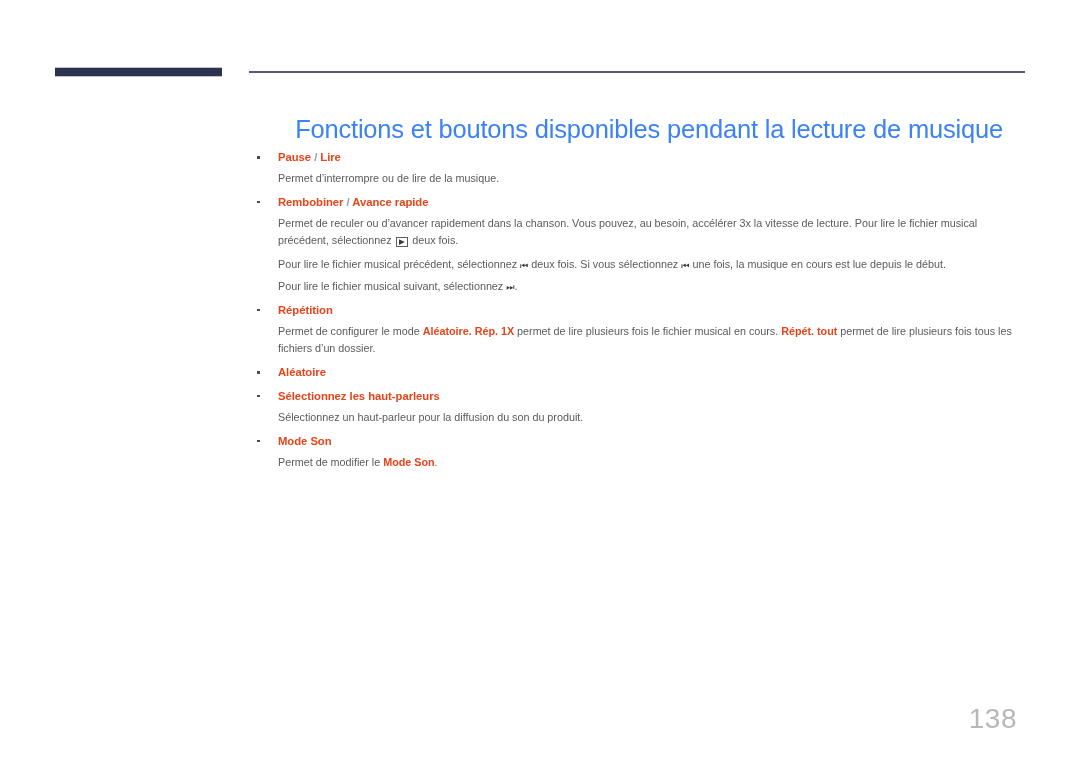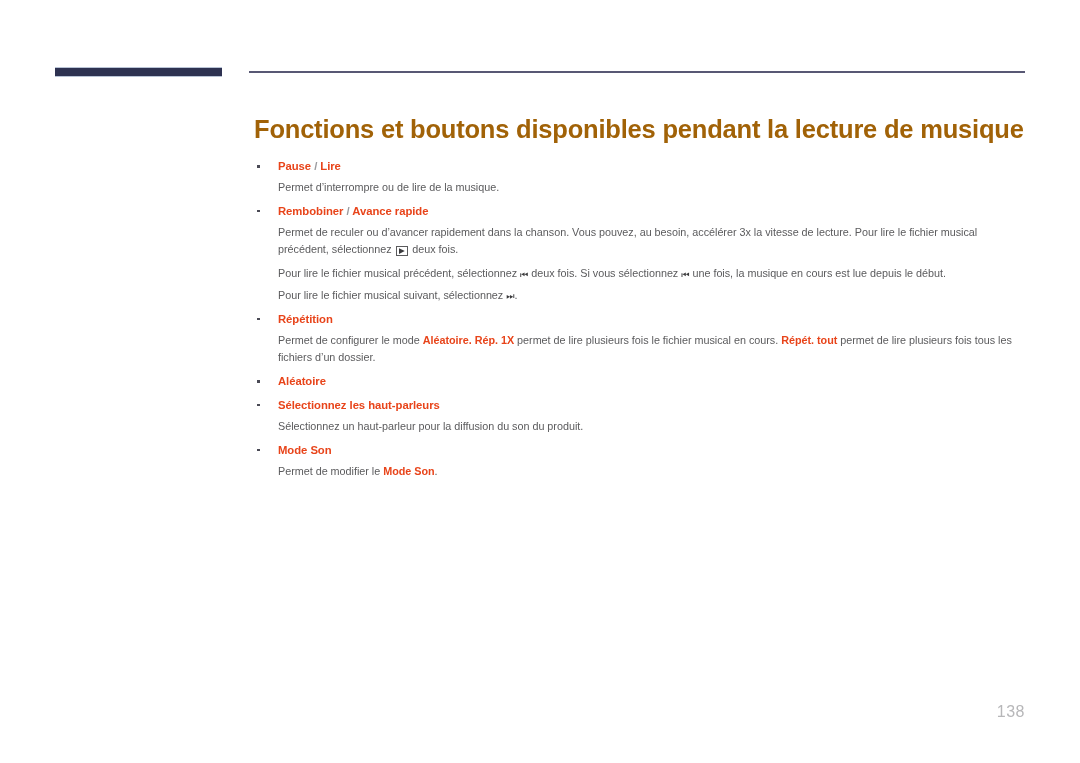--- a/index.html
+++ b/index.html
@@ -37,32 +37,33 @@
     background: #585874;
   }
 
   
   .page-title {
     position: absolute;
     left: 254px;
     top: 98px;
     width: 790px;
     font-size: 25.5px;
-    font-weight: bold;
-    color: #a16207;
+    font-weight: normal;
+    color: #3b82f6;
     letter-spacing: -0.2px;
     line-height: 1.15;
     white-space: nowrap;
+    text-align: center;
   }
 
   
   .content {
     position: absolute;
     left: 254px;
-    top: 158px;
+    top: 149px;
     width: 772px;
   }
 
   .item { margin-bottom: 6.5px; }
 
   .item-head {
     position: relative;
     padding-left: 24px;
     font-size: 11.3px;
     font-weight: bold;
@@ -109,23 +110,23 @@
     border: 1px solid #5b5b5d;
     padding: 0px 2.5px 1px 2.5px;
     font-size: 7.5px;
     margin: 0 1px;
     vertical-align: 0.5px;
   }
 
   
   .page-number {
     position: absolute;
-    right: 55px;
+    right: 63px;
     top: 703px;
-    font-size: 16px;
+    font-size: 28px;
     color: #b7b7b9;
     letter-spacing: 0.5px;
     font-weight: normal;
   }
 </style>
 </head>
 <body>
 
 <div class="header-bar"></div>
 <div class="header-rule"></div>

